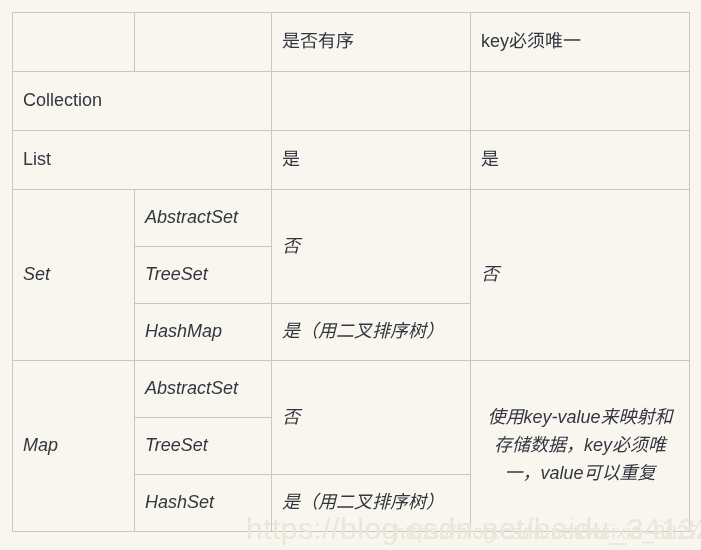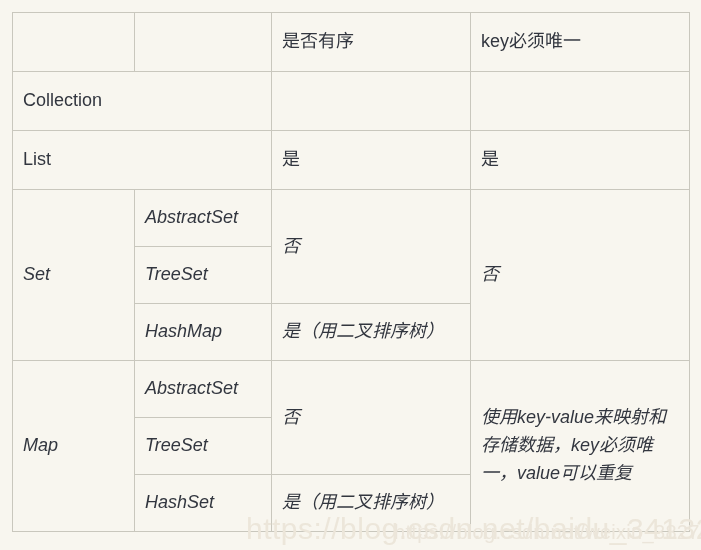--- a/index.html
+++ b/index.html
@@ -44,21 +44,21 @@
     vertical-align: middle;
     background: #f8f6ef;
     word-break: break-word;
   }
 
   td.r-head   { height: 46px; }
   td.r-norm   { height: 46px; margin-left: 15px; }
   td.r-sub    { height: 44px; font-style: italic; }
 
   td.v-mid { vertical-align: middle; }
-  td.desc  { line-height: 1.72; font-size: 15px; }
+  td.desc  { line-height: 1.72; font-size: 15px; text-align: center; }
   td.blank { }
 
   
   .watermark {
     position: absolute;
     color: #e9e3d8;
     white-space: nowrap;
     pointer-events: none;
     user-select: none;
     font-family: "Liberation Sans", "DejaVu Sans", sans-serif;

